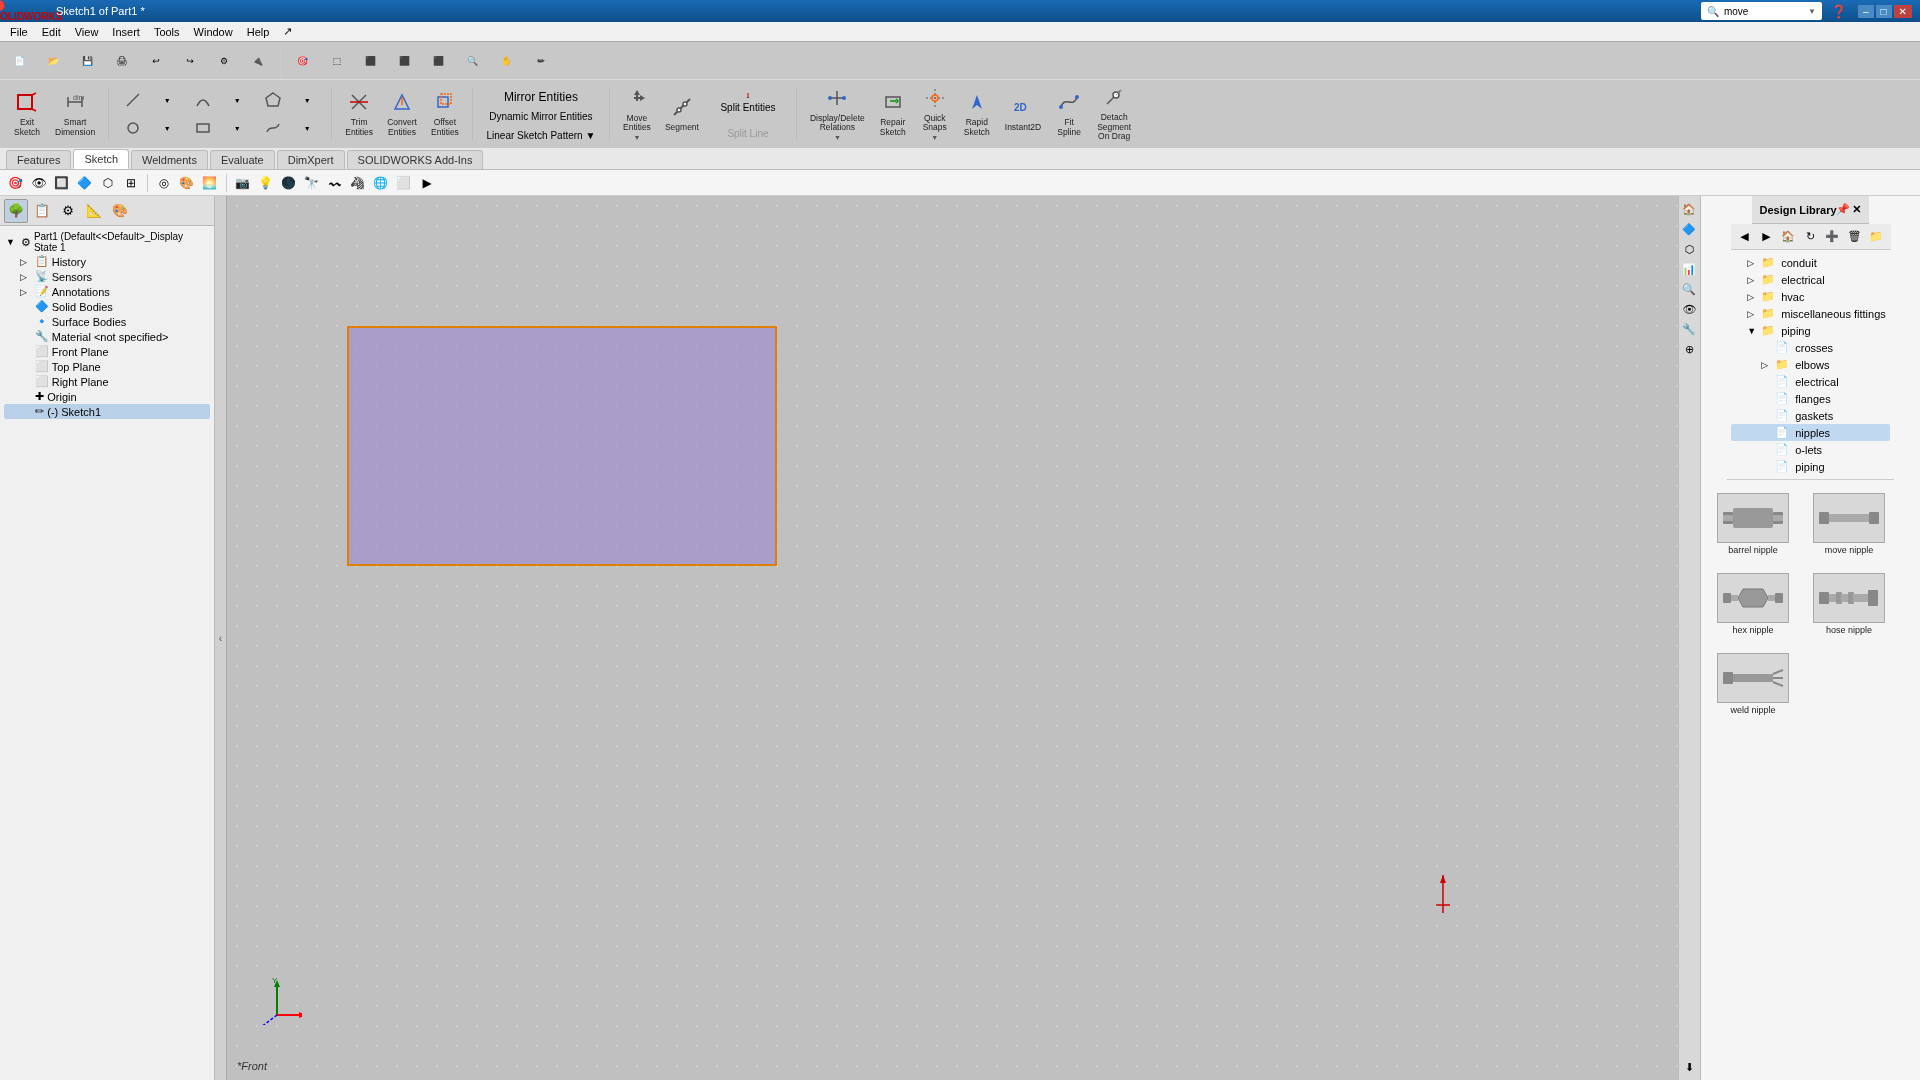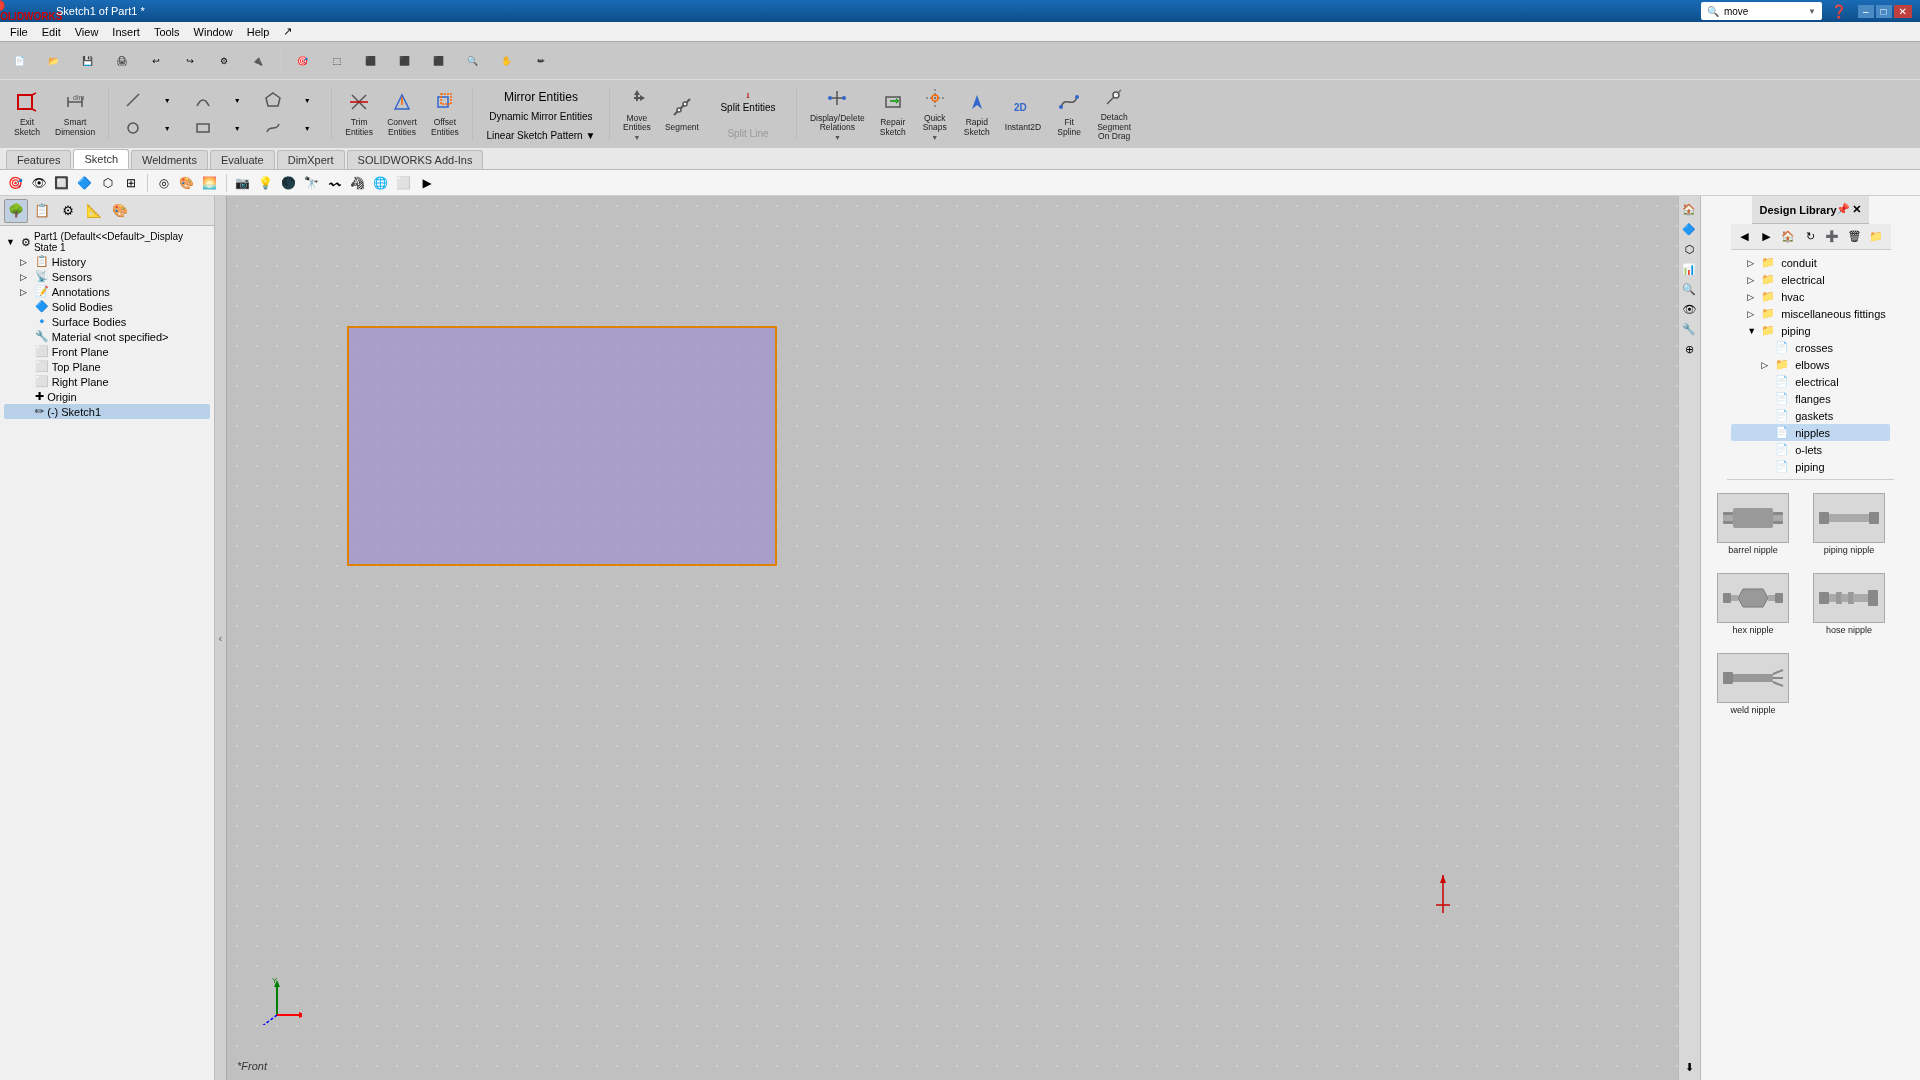--- a/index.html
+++ b/index.html
@@ -761,21 +761,21 @@
       </div>
 
       <div class="thumb-item">
         <div class="thumb-box">
           <svg width="70" height="48" viewBox="0 0 70 48">
             <rect x="5" y="18" width="10" height="12" fill="#888" rx="1"></rect>
             <rect x="15" y="20" width="40" height="8" fill="#aaa"></rect>
             <rect x="55" y="18" width="10" height="12" fill="#888" rx="1"></rect>
           </svg>
         </div>
-        <span class="thumb-label">piping nipple</span>
+        <span class="thumb-label">move nipple</span>
       </div>
 
       <div class="thumb-item">
         <div class="thumb-box">
           <svg width="70" height="48" viewBox="0 0 70 48">
             <rect x="5" y="19" width="8" height="10" fill="#888" rx="1"></rect>
             <polygon points="25,15 45,15 50,24 45,33 25,33 20,24" fill="#999" stroke="#777" stroke-width="1"></polygon>
             <rect x="57" y="19" width="8" height="10" fill="#888" rx="1"></rect>
             <rect x="13" y="21" width="7" height="6" fill="#aaa"></rect>
             <rect x="50" y="21" width="7" height="6" fill="#aaa"></rect>

